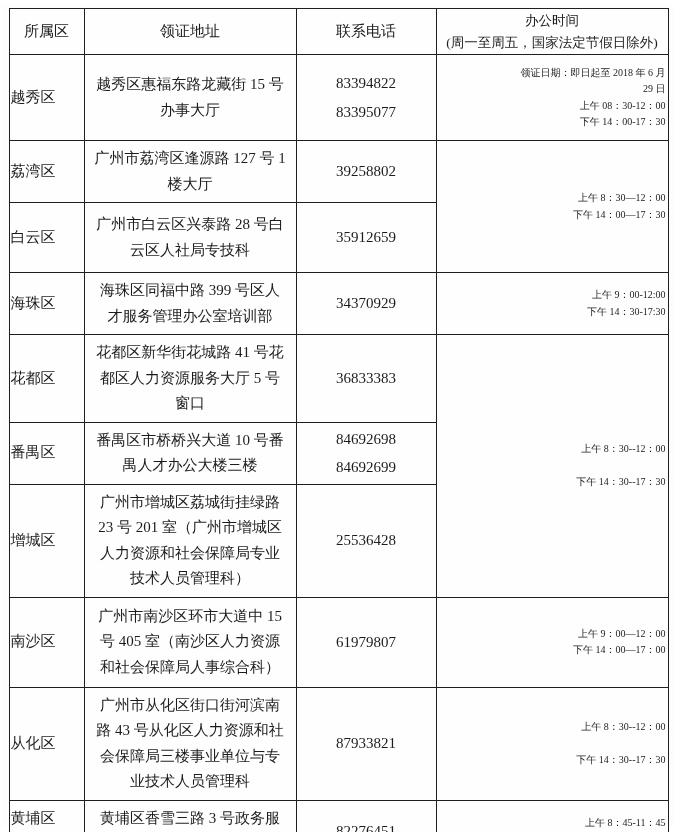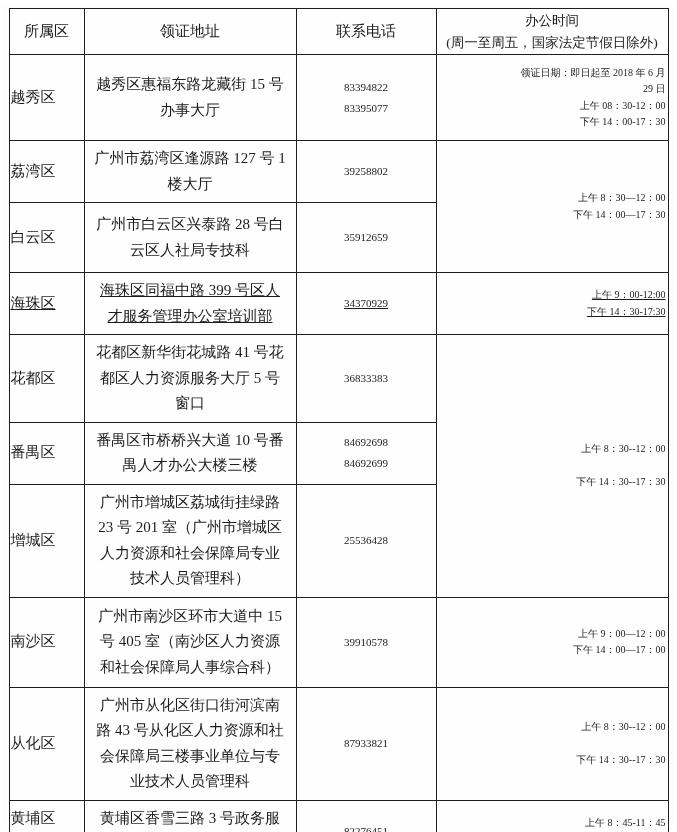--- a/index.html
+++ b/index.html
@@ -59,36 +59,36 @@
     line-height: 1.7;
   }
   .c-address {
     text-align: center;
     font-size: 15px;
     padding: 5px 9px;
     line-height: 1.7;
   }
   .c-phone {
     text-align: center;
-    font-size: 11px;
+    font-size: 15px;
     white-space: pre-line;
     line-height: 1.9;
   }
   .c-hours {
     text-align: right;
     font-size: 10px;
     white-space: pre-line;
     line-height: 1.65;
     padding: 3px 2px;
   }
   tr.h-head { height: 42px; }
   tr.h-r0 { height: 86px; }
   tr.h-r1 { height: 50px; }
   tr.h-r2 { height: 70px; padding-left: 28px; }
-  tr.h-r3 { height: 60px; text-decoration: underline; }
+  tr.h-r3 { height: 60px; }
   tr.h-r4 { height: 52px; }
   tr.h-r5 { height: 56px; }
   tr.h-r6 { height: 108px; }
   tr.h-r7 { height: 90px; }
   tr.h-r8 { height: 82px; }
   tr.h-r9 { height: 44px; }
 </style>
 </head>
 <body>
 
@@ -161,21 +161,21 @@
 
         <tr class="h-r6">
           <td class="c-district">增城区</td>
           <td class="c-address">广州市增城区荔城街挂绿路 23 号 201 室（广州市增城区人力资源和社会保障局专业技术人员管理科）</td>
           <td class="c-phone">25536428</td>
         </tr>
 
         <tr class="h-r7">
           <td class="c-district">南沙区</td>
           <td class="c-address">广州市南沙区环市大道中 15 号 405 室（南沙区人力资源和社会保障局人事综合科）</td>
-          <td class="c-phone">39910578</td>
+          <td class="c-phone">61979807</td>
           <td class="c-hours">上午 9：00—12：00
 下午 14：00—17：00</td>
         </tr>
 
         <tr class="h-r8">
           <td class="c-district">从化区</td>
           <td class="c-address">广州市从化区街口街河滨南路 43 号从化区人力资源和社会保障局三楼事业单位与专业技术人员管理科</td>
           <td class="c-phone">87933821</td>
           <td class="c-hours">上午 8：30--12：00
 

